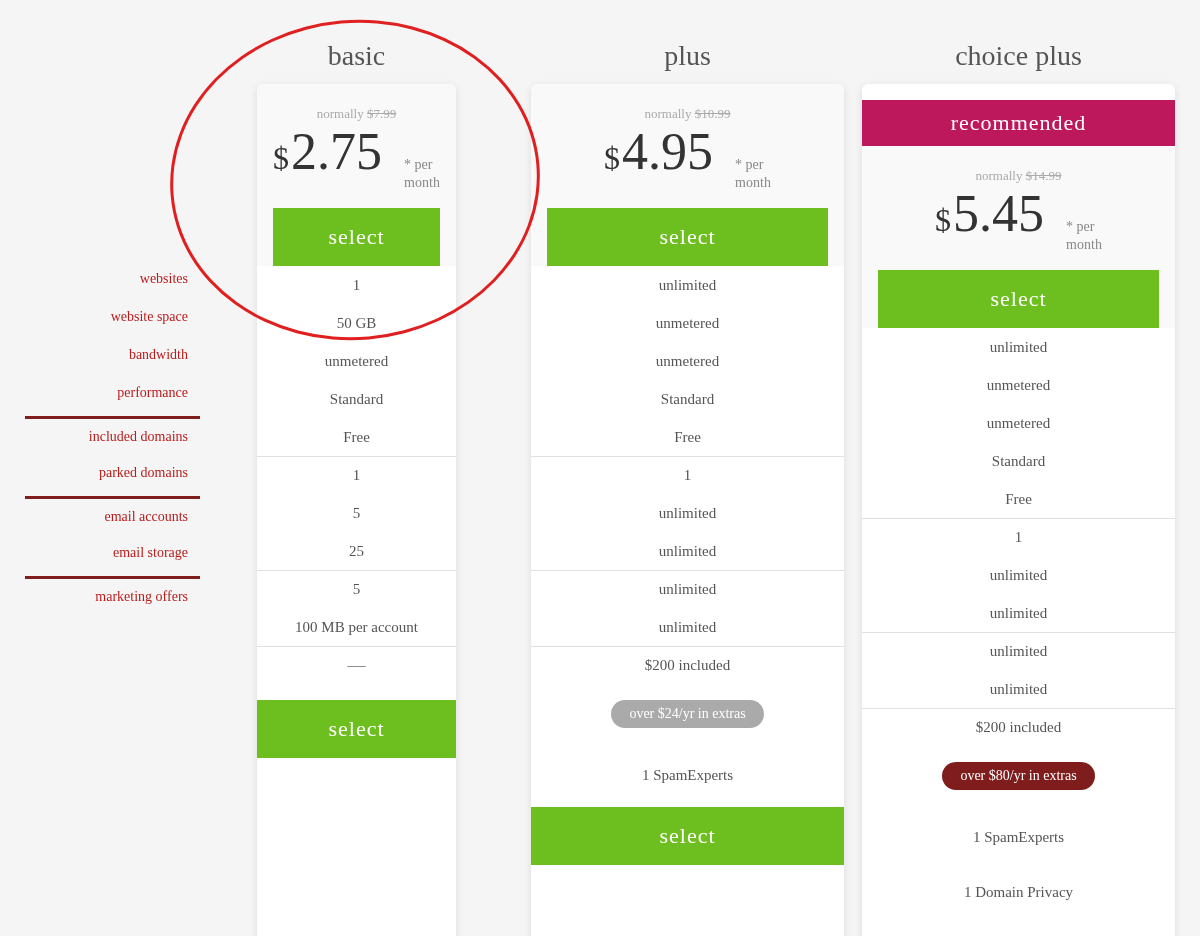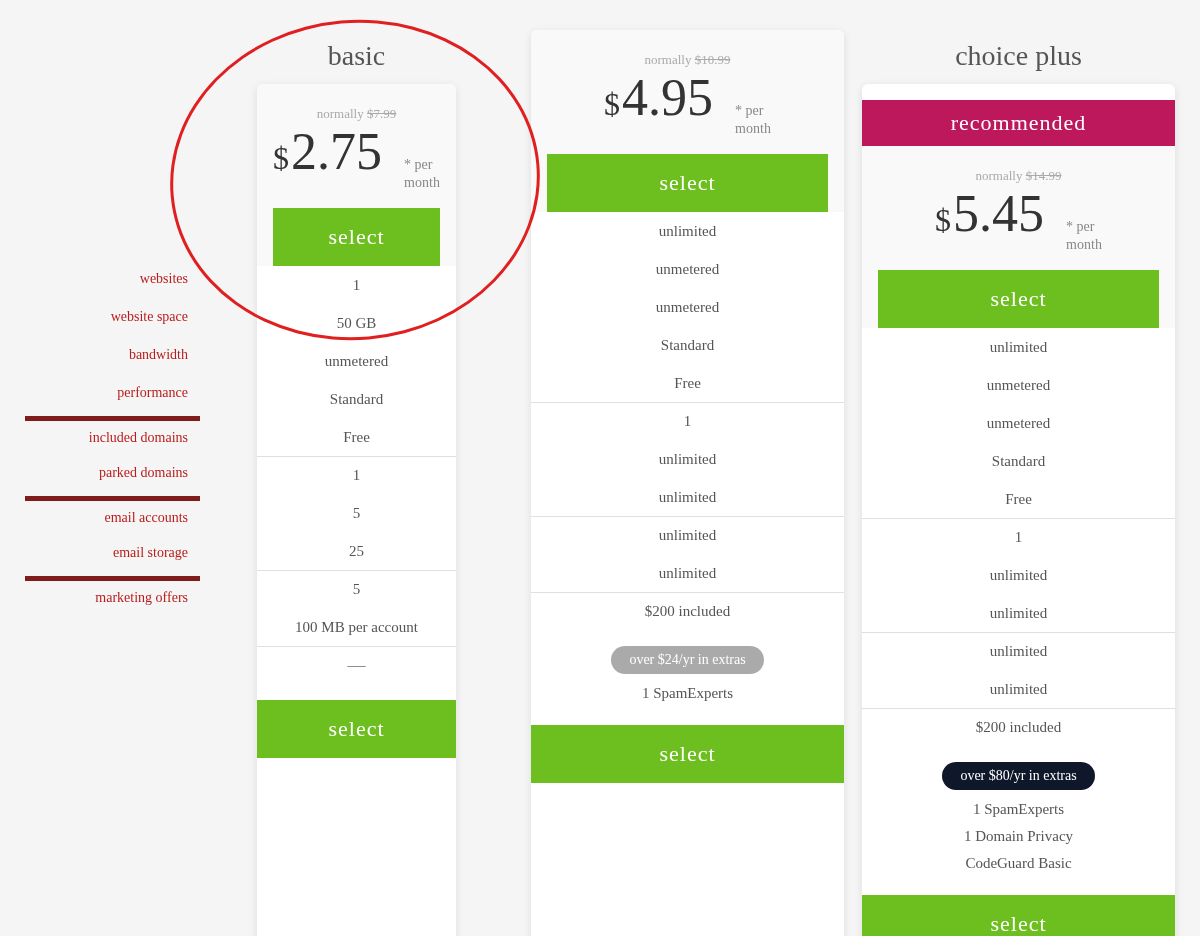--- a/index.html
+++ b/index.html
@@ -33,21 +33,21 @@
       display: flex;
       align-items: center;
       justify-content: flex-end;
       padding-right: 12px;
       font-size: 14px;
       color: #b91c1c;
       font-family: Georgia, serif;
     }
 
     .feature-label.separator {
-      border-top: 5px solid #7f1d1d;
+      border-top: 3px solid #7f1d1d;
       margin-top: 4px;
       text-align: right;
     }
 
     
     .plans-container {
       display: flex;
       gap: 18px;
       flex: 1;
     }
@@ -187,30 +187,31 @@
       margin: 6px 0;
       font-family: Georgia, serif;
     }
 
     .extras-badge.gray {
       background: #aaa;
       color: #fff;
     }
 
     .extras-badge.blue {
-      background: #0f172a;
+      background: #7f1d1d;
       color: #fff;
       text-align: right;
     }
 
     .extras-item {
       font-size: 15px;
       color: #555;
       padding: 5px 0;
       font-family: Georgia, serif;
+      margin-top: 28px;
     }
 
     .bottom-select-btn {
       display: block;
       width: 100%;
       background: #6dbf1f;
       color: #fff;
       border: none;
       padding: 16px;
       font-size: 22px;
@@ -293,20 +294,21 @@
             <span class="em-dash">—</span>
           </div>
         </div>
         <div style="padding: 8px 0;">
           <button class="bottom-select-btn">select</button>
         </div>
       </div>
     </div>
 
     <div class="plan-column">
+      <div class="plan-title">plus</div>
       <div class="plan-card">
         <div class="price-section">
           <div class="normally-text">
             <span>normally</span> <span class="strikethrough">$10.99</span>
           </div>
           <div class="price-row">
             <span class="price-dollar">$</span>
             <span class="price-amount">4.95</span>
             <div class="price-suffix">* per<br>month</div>
           </div>

